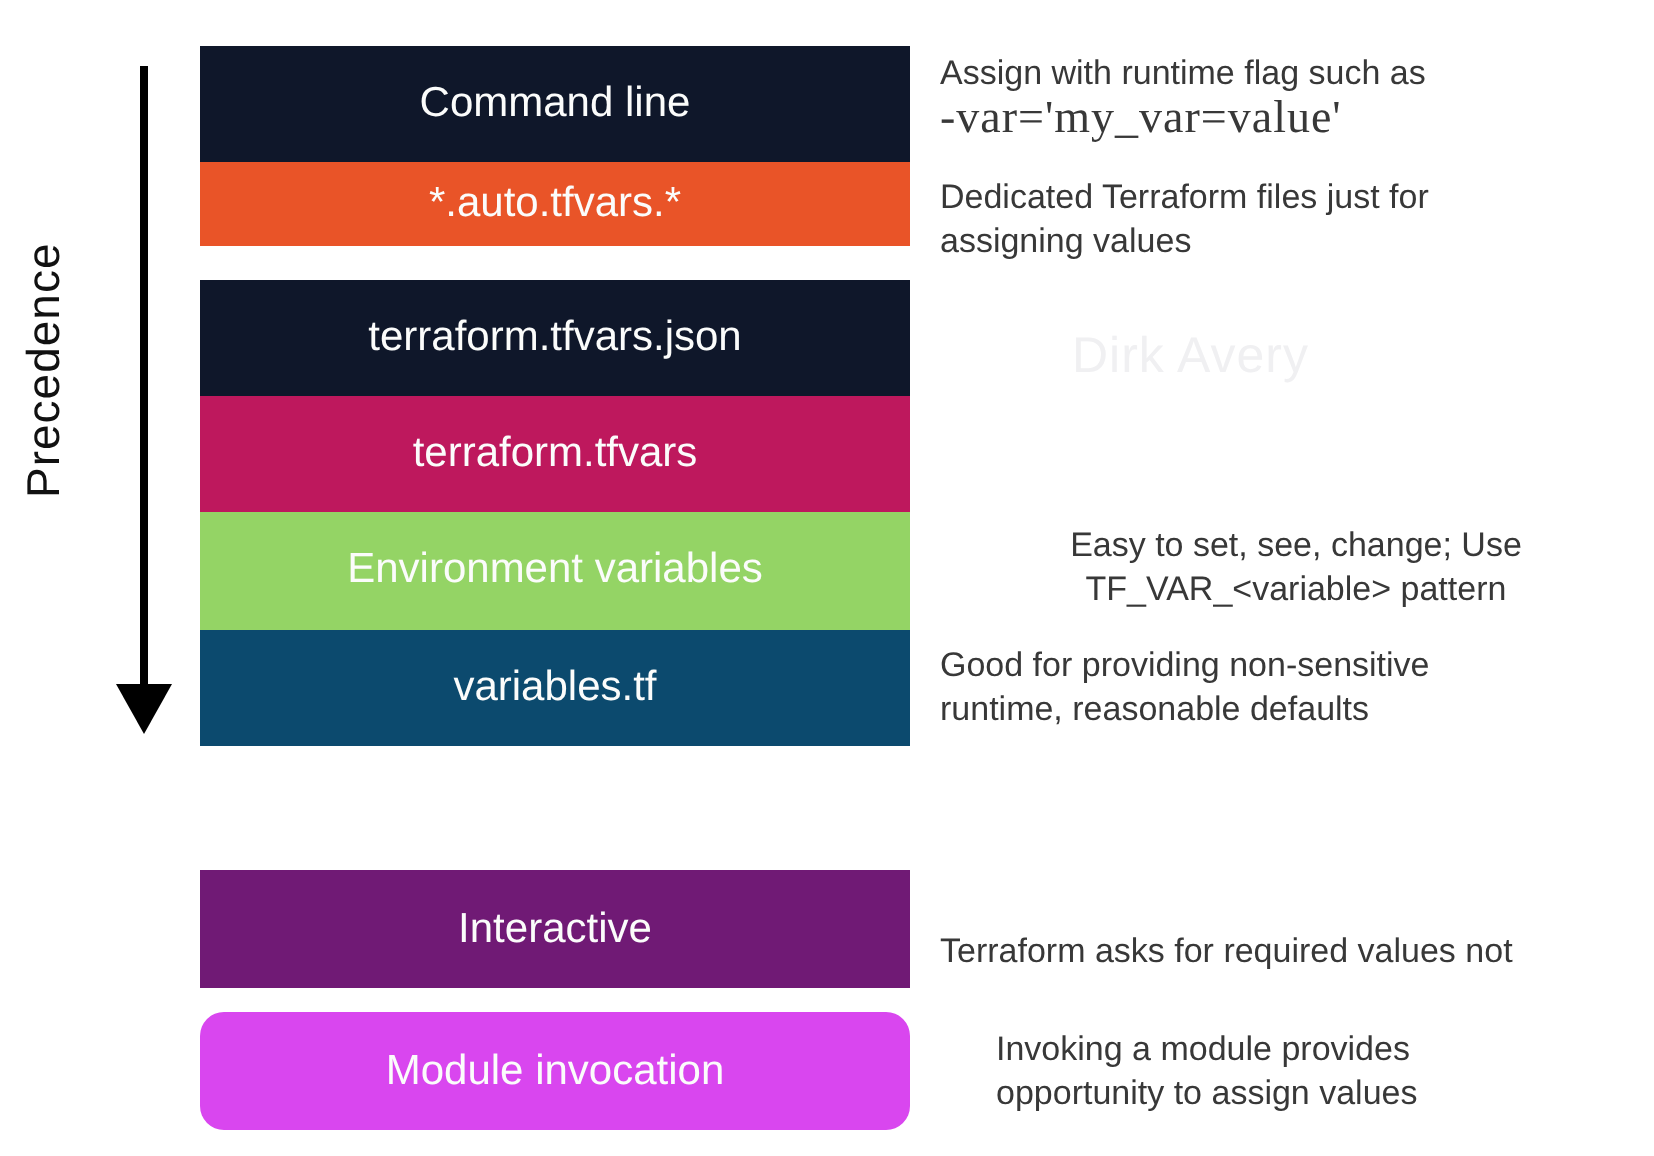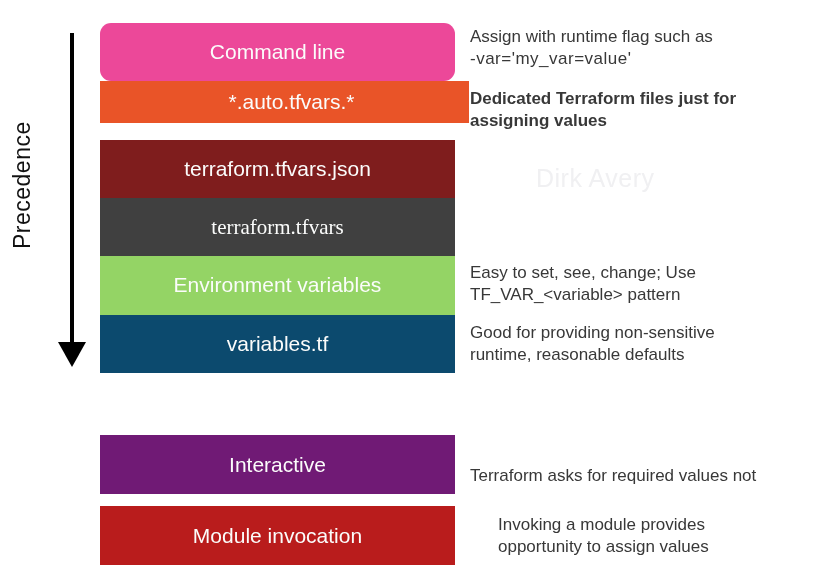--- a/index.html
+++ b/index.html
@@ -32,66 +32,66 @@
     border-top:25px solid #000000;
   }
 
   
   .box {
     position:absolute; left:100px; width:355px;
     display:flex; align-items:center; justify-content:center;
     color:#fbfcfb; font-size:21px; font-weight:400;
   }
   .r1 { top:23px;    height:58.3px; }
-  .r2 { top:81.3px;  height:42px;padding-left:14px; }
+  .r2 { top:81.3px;  height:42px; }
   .r3 { top:139.7px; height:58.3px; }
   .r4 { top:198px;   height:58.3px; }
   .r5 { top:256.3px; height:58.4px; }
   .r6 { top:314.7px; height:58.3px; }
   .r7 { top:435px;   height:59px; }
   .r8 { top:506px;   height:59px; }
 
   
   .desc {
     position:absolute; left:470px; width:356px;
     font-size:17px; line-height:22px; color:#383838;
   }
   .d1 { top:26px; }
-  .d2 { top:88px;font-weight:bold; }
-  .d3 { top:262px; }
+  .d2 { top:88px; }
+  .d3 { top:262px;text-align:center; }
   .d4 { top:322px; }
   .d5 { top:417px;margin-top:48px; }
   .d6 { top:514px;margin-left:28px; }
   .desc .line { display:block; }
   .code {
-    font-family:Liberation Sans, sans-serif;
-    font-size:17px; letter-spacing:0.5px; color:#383838;
+    font-family:Liberation Serif, serif;
+    font-size:23px; letter-spacing:0.5px; color:#383838;
   }
   .watermark {
     position:absolute; left:536px; top:164px;
     font-size:25px; color:#f0f0f2; letter-spacing:0.5px;
   }
 </style>
 </head>
 <body>
 
 <div class="canvas">
 
   <div class="axis-label">Precedence</div>
   <div class="arrow-shaft"></div>
   <div class="arrow-head"></div>
 
-  <div class="box r1" style="background-color: #ec4899; border-radius: 11px;">Command line</div>
+  <div class="box r1" style="background-color: #0f172a;">Command line</div>
   <div class="box r2" style="background-color: rgb(233, 84, 40);">*.auto.tfvars.*</div>
-  <div class="box r3" style="background-color: #7f1d1d;">terraform.tfvars.json</div>
-  <div class="box r4" style="background-color: #404040; font-family: Liberation Serif, serif;">terraform.tfvars</div>
+  <div class="box r3" style="background-color: #0f172a;">terraform.tfvars.json</div>
+  <div class="box r4" style="background-color: #be185d;">terraform.tfvars</div>
   <div class="box r5" style="background-color: rgb(148, 212, 101);">Environment variables</div>
   <div class="box r6" style="background-color: #0c4a6e;">variables.tf</div>
   <div class="box r7" style="background-color: #701a75;">Interactive</div>
-  <div class="box r8" style="background-color: #b91c1c;">Module invocation</div>
+  <div class="box r8" style="background-color: #d946ef; border-radius: 12px;">Module invocation</div>
 
   <div class="desc d1">
     <span class="line">Assign with runtime flag such as</span>
     <span class="line code">-var='my_var=value'</span>
   </div>
 
   <div class="desc d2">
     <span class="line">Dedicated Terraform files just for</span>
     <span class="line">assigning values</span>
   </div>

